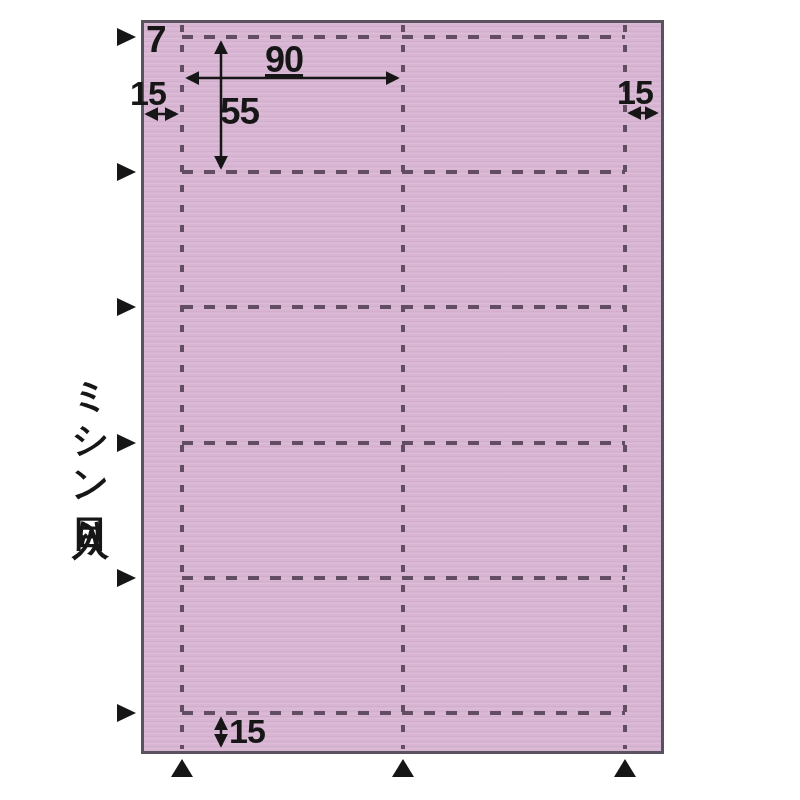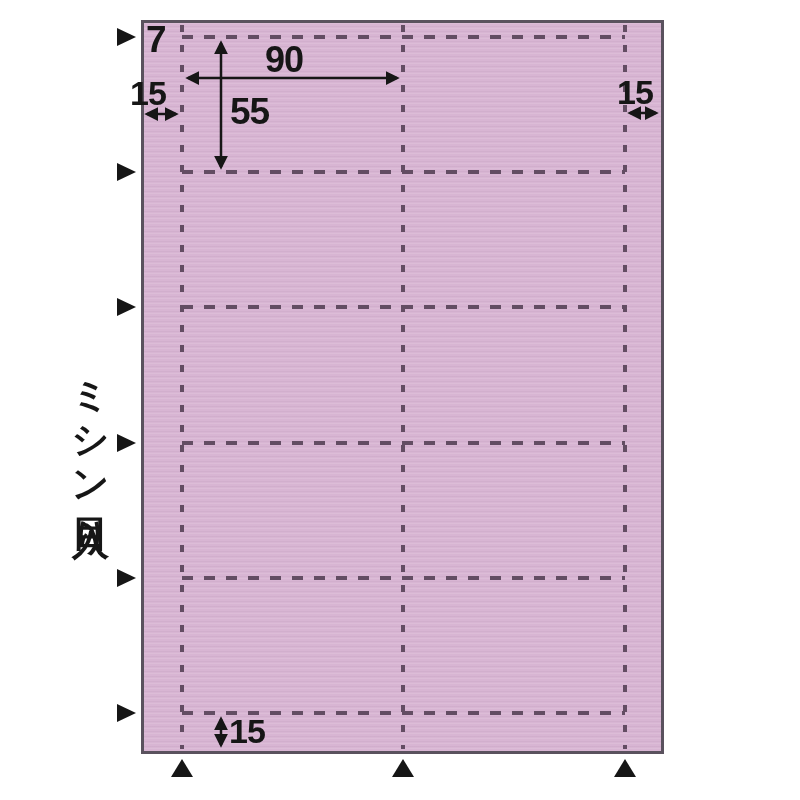--- a/index.html
+++ b/index.html
@@ -94,20 +94,20 @@
       <polygon class="tri" points="117,569 117,587 136,578"></polygon>
       <polygon class="tri" points="117,704 117,722 136,713"></polygon>
       <polygon class="tri" points="171,777 193,777 182,759"></polygon>
       <polygon class="tri" points="392,777 414,777 403,759"></polygon>
       <polygon class="tri" points="614,777 636,777 625,759"></polygon>
     </g>
   </svg>
 
   <div class="lbl" style="left:146px;top:21px;font-size:37px;">7</div>
   <div class="lbl" style="left:130px;top:76px;font-size:34px;">15</div>
-  <div class="lbl" style="left:265px;top:42px;font-size:36px;">90</div>
-  <div class="lbl" style="left:230px;top:93px;font-size:37px;">55</div>
+  <div class="lbl" style="left:265px;top:42px;font-size:36px;text-decoration:underline;">90</div>
+  <div class="lbl" style="left:220px;top:93px;font-size:37px;">55</div>
   <div class="lbl" style="left:617px;top:75px;font-size:34px;">15</div>
   <div class="lbl" style="left:229px;top:714px;font-size:34px;">15</div>
 
   <div class="vtext" style="left:72px;top:357px;font-size:37px;">ミシン目入り</div>
 
 </div>
 
 </body></html>

